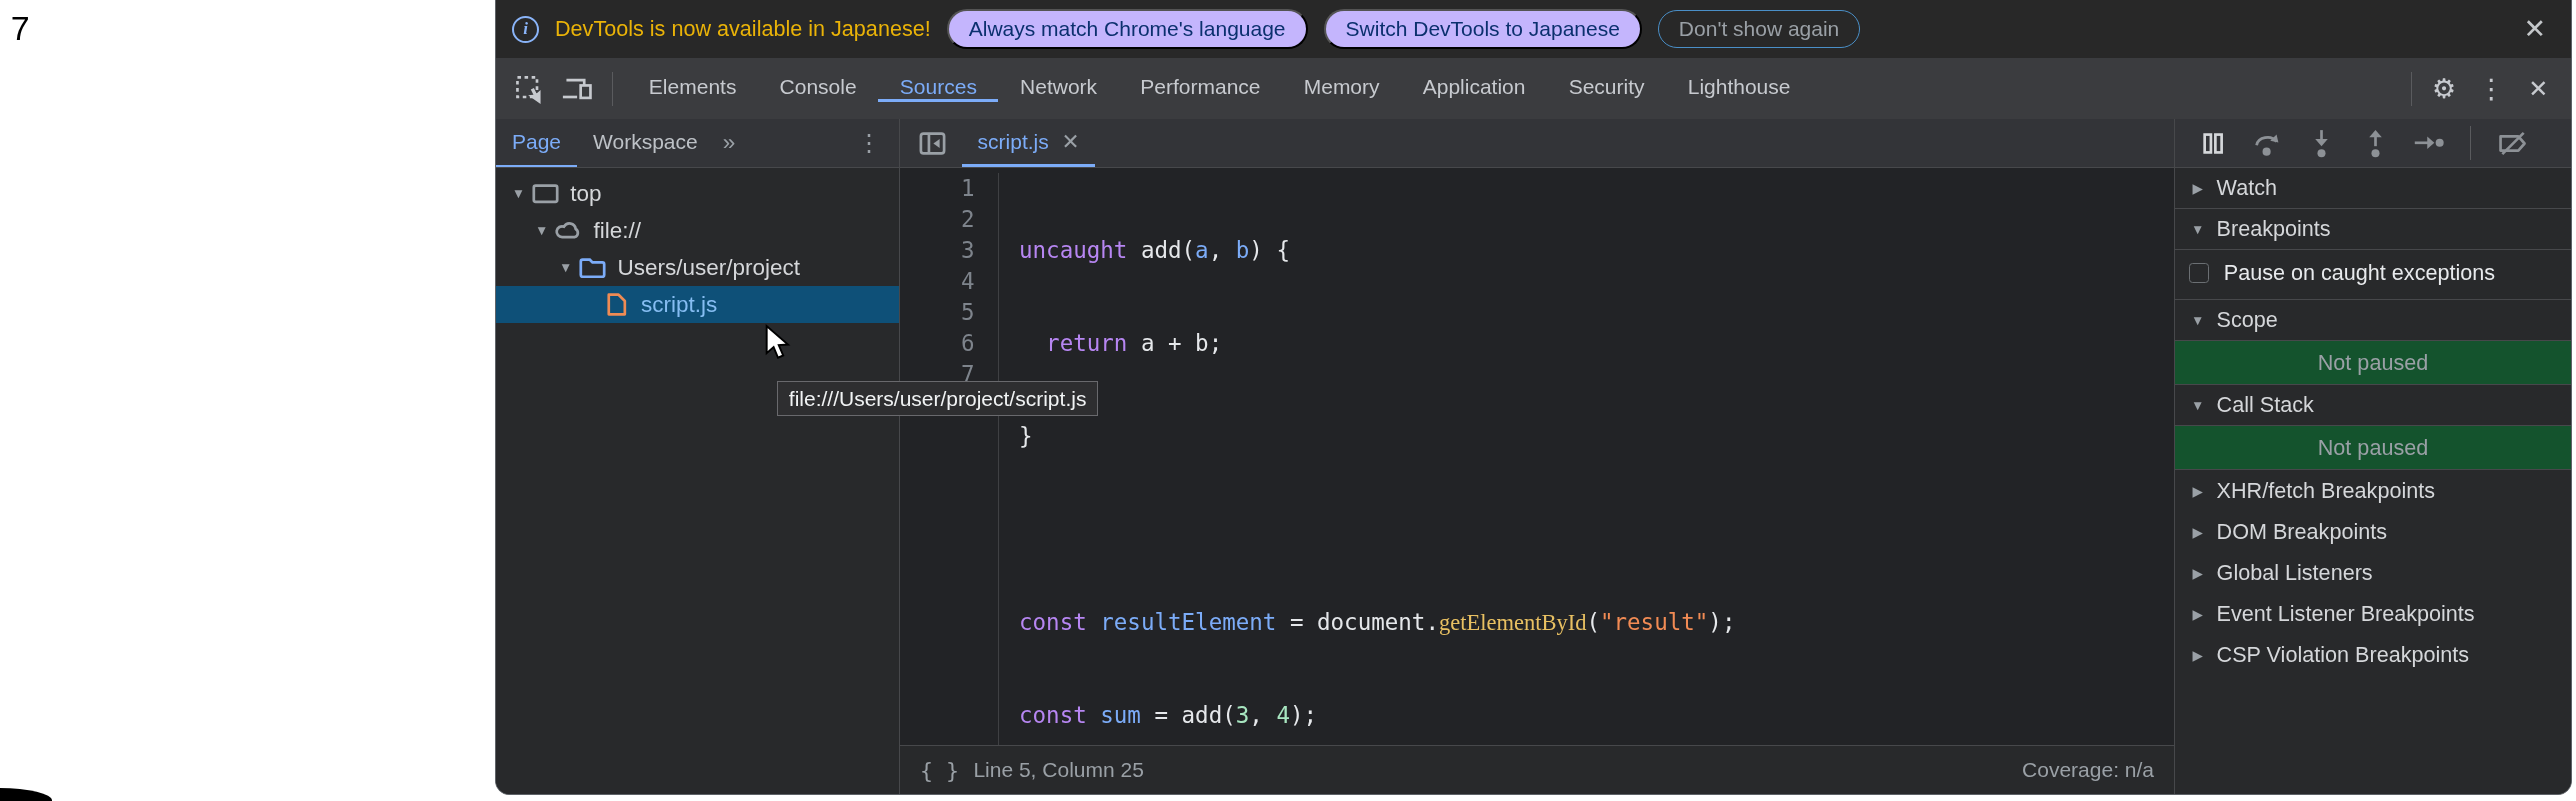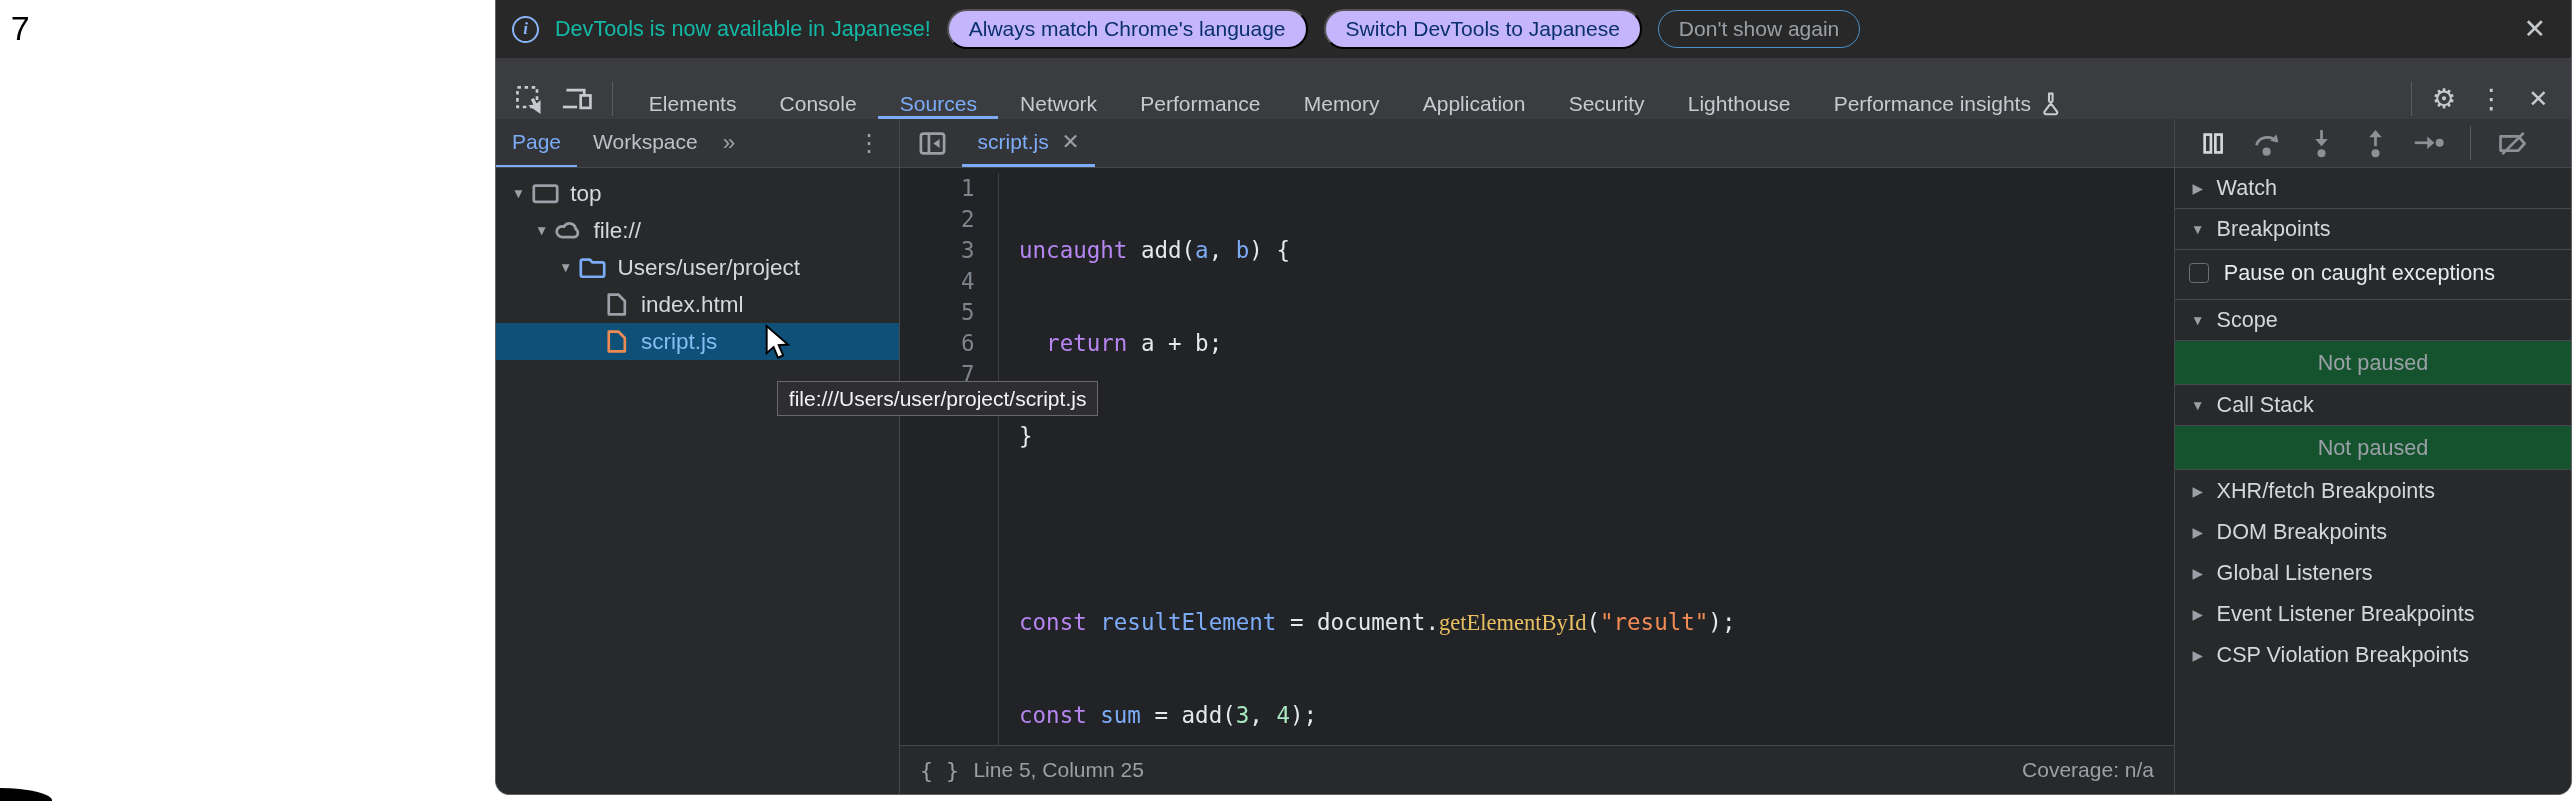--- a/index.html
+++ b/index.html
@@ -14,28 +14,28 @@
   .devtools { position:absolute; left:495px; top:0; width:2077px; height:795px;
               background:#28292b; border:0.9px solid #5f6368; border-top:none;
               border-radius:0 0 14.4px 14.4px; overflow:hidden; display:flex; flex-direction:column; }
 
   
   .banner { height:58px; flex:0 0 58px; background:#282828; display:flex; align-items:center;
             gap:16px; padding:0 25px 0 16px; }
   .info-icon { width:27px; height:27px; border:2.7px solid #8ab4f8; border-radius:50%;
                color:#8ab4f8; font-size:17px; font-weight:bold; display:flex;
                align-items:center; justify-content:center; font-family:"Liberation Serif",serif; font-style:italic; }
-  .banner-msg { color:#14b8a6; font-size:21.6px;text-align:right; }
+  .banner-msg { color:#eab308; font-size:21.6px;text-align:right; }
   .pill { font-size:21px; border-radius:900px; padding:6.3px 20px; white-space:nowrap; cursor:default; }
   .pill.filled { background:#c4b5fd; color:#0b306e;text-align:right; }
   .pill.outlined { background:transparent; color:#9aa0a6; border:1.8px solid #4a8fc7; }
   .banner-close { margin-left:auto; color:#c4c7ca; font-size:27px; line-height:1; }
 
   
-  .main-tabbar { height:61px; flex:0 0 61px; background:#3b3c3f; display:flex; align-items:flex-end; }
+  .main-tabbar { height:61px; flex:0 0 61px; background:#3b3c3f; display:flex; align-items:center; }
   .tb-icons { display:flex; align-items:center; gap:9px; padding:0 9px 0 12.6px; }
   .icon-btn { width:40px; height:40px; display:flex; align-items:center; justify-content:center; }
   .vdiv { width:0.9px; height:34px; background:#5a5b5e; align-self:center; margin:0 5.4px; }
   .main-tabs { display:flex; align-items:stretch; }
   .main-tab { display:flex; align-items:center; gap:9px; padding:0 21.6px; color:#c7cacf;
               font-size:21px; border-bottom:3.6px solid transparent; white-space:nowrap; }
   .main-tab.active { color:#7cacf8; border-bottom-color:#7cacf8; }
   .tb-right { margin-left:auto; display:flex; align-items:center; gap:7.2px; padding-right:12.6px; }
   .glyph { color:#c7cacf; }
   .gear { font-size:27px; }
@@ -139,26 +139,20 @@
       <div class="main-tabs">
         <div class="main-tab">Elements</div>
         <div class="main-tab">Console</div>
         <div class="main-tab active">Sources</div>
         <div class="main-tab">Network</div>
         <div class="main-tab">Performance</div>
         <div class="main-tab">Memory</div>
         <div class="main-tab">Application</div>
         <div class="main-tab">Security</div>
         <div class="main-tab">Lighthouse</div>
-        <div class="main-tab">
-          <span>Performance insights</span>
-          <svg width="21.6" height="25" viewBox="0 0 24 28">
-            <path d="M9 3 h6 M10 3 v8 L19 23 a2 2 0 0 1 -1.8 3 H6.8 A2 2 0 0 1 5 23 L14 11 V3" fill="none" stroke="#c7cacf" stroke-width="2.4" stroke-linejoin="round"></path>
-          </svg>
-        </div>
       </div>
       <div class="tb-right">
         <span class="vdiv"></span>
         <span class="icon-btn glyph gear">⚙</span>
         <span class="icon-btn glyph kebab">⋮</span>
         <span class="icon-btn glyph xclose">✕</span>
       </div>
     </div>
 
     <div class="content">
@@ -190,28 +184,20 @@
             <span>file://</span>
           </div>
           <div class="tree-row ind2">
             <span class="tri">▼</span>
             <span class="tree-icon">
               <svg width="27" height="21.6" viewBox="0 0 30 24">
                   <path d="M2 5 a2 2 0 0 1 2 -2 h8 l3 3 h11 a2 2 0 0 1 2 2 v12 a2 2 0 0 1 -2 2 h-22 a2 2 0 0 1 -2 -2 Z" fill="none" stroke="#7cacf8" stroke-width="3"></path>
                 </svg>
             </span>
             <span>Users/user/project</span>
-          </div>
-          <div class="tree-row ind3">
-            <span class="tree-icon">
-              <svg width="21.6" height="25" viewBox="0 0 24 28">
-                  <path d="M3 3 h11 l7 7 v15 h-18 Z" fill="none" stroke="#9aa0a6" stroke-width="3" stroke-linejoin="round"></path>
-                </svg>
-            </span>
-            <span>index.html</span>
           </div>
           <div class="tree-row ind3 selected">
             <span class="tree-icon">
               <svg width="21.6" height="25" viewBox="0 0 24 28">
                   <path d="M3 3 h11 l7 7 v15 h-18 Z" fill="none" stroke="#ee8b54" stroke-width="3" stroke-linejoin="round"></path>
                 </svg>
             </span>
             <span>script.js</span>
           </div>
         </div>

